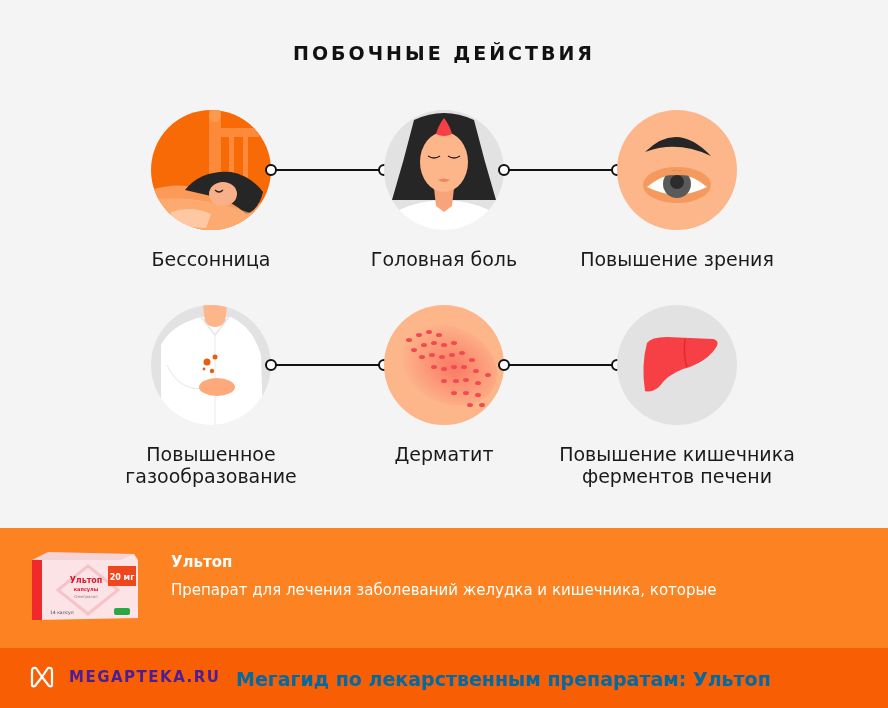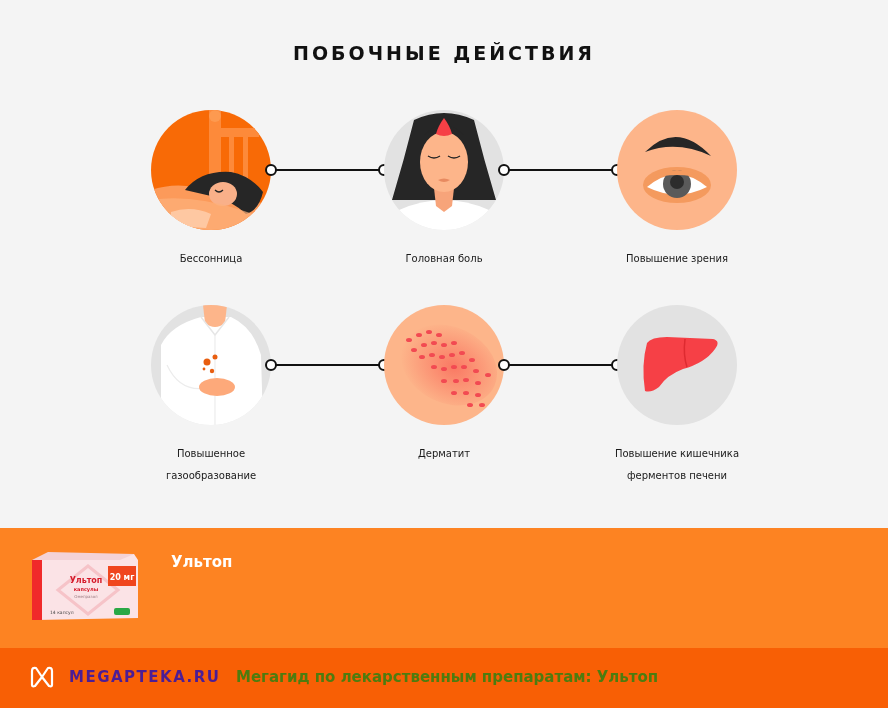--- a/index.html
+++ b/index.html
@@ -20,21 +20,21 @@
   .connector {
     position: absolute; height: 2px; background: #111;
   }
   .node {
     position: absolute; width: 12px; height: 12px; border-radius: 50%;
     background: #fff; border: 2px solid #111;
   }
 
   .label {
     position: absolute; width: 240px; text-align: center;
-    font-family: "DejaVu Sans", sans-serif; font-size: 10px; line-height: 22px; color: #1a1a1a;
+    font-family: "DejaVu Sans", sans-serif; font-size: 19px; line-height: 22px; color: #1a1a1a;
   }
 
   .promo {
     position: absolute; left: 0; top: 528px; width: 888px; height: 120px; background: #fd8322;
   }
   .pack {
     position: absolute; left: 28px; top: 550px; width: 112px; height: 72px;
   }
   .promo-title {
     position: absolute; left: 171px; top: 553px; font-weight: bold; font-size: 15px; color: #fff;
@@ -45,21 +45,21 @@
 
   .footer {
     position: absolute; left: 0; top: 648px; width: 888px; height: 60px; background: #f85f05;
   }
   .logo-icon { position: absolute; left: 29px; top: 665px; width: 26px; height: 24px; }
   .logo-text {
     position: absolute; left: 69px; top: 668px; font-weight: bold; font-size: 15px;
     letter-spacing: 1.5px; color: #4c1d95;
   }
   .footer-text {
-    position: absolute; left: 236px; top: 668px; font-weight: bold; font-size: 15px; color: #4d7c0f;
+    position: absolute; left: 236px; top: 668px; font-weight: bold; font-size: 19px; color: #0369a1;
   }
 </style>
 </head>
 <body>
 
 <div class="title">ПОБОЧНЫЕ ДЕЙСТВИЯ</div>
 
 <div class="circle" style="left:151px; top:110px;">
   <svg viewBox="0 0 120 120">
     <rect width="120" height="120" fill="#f86a06"></rect>
@@ -210,21 +210,21 @@
     <text x="94" y="30" font-size="8" font-weight="bold" fill="#fff" text-anchor="middle" font-family="DejaVu Sans, sans-serif">20 мг</text>
     <text x="58" y="33" font-size="8" font-weight="bold" fill="#d51a2a" text-anchor="middle" font-family="DejaVu Sans, sans-serif">Ультоп</text>
     <text x="58" y="41" font-size="5" font-weight="bold" fill="#d51a2a" text-anchor="middle" font-family="DejaVu Sans, sans-serif">капсулы</text>
     <text x="58" y="48" font-size="4" fill="#9a7a80" text-anchor="middle" font-family="DejaVu Sans, sans-serif">Омепразол</text>
     <text x="22" y="64" font-size="4.5" fill="#444" font-family="DejaVu Sans, sans-serif">14 капсул</text>
     <rect x="86" y="58" width="16" height="7" rx="2" fill="#2aa845"></rect>
   </svg>
 </div>
 <div class="promo-title">Ультоп</div>
 <div class="promo-desc">
-  <br>
+  <span>Препарат для лечения заболеваний желудка и кишечника, которые</span><br>
 </div>
 
 <div class="footer"></div>
 <svg class="logo-icon" viewBox="0 0 26 24">
   <path d="M3 20 L3 6 Q3 2 7 3 L13 12 L19 3 Q23 2 23 6 L23 20 Q23 22 20 21 L13 12 L6 21 Q3 22 3 20 Z" fill="none" stroke="#fff" stroke-width="2.2" stroke-linejoin="round"></path>
 </svg>
 <div class="logo-text">MEGAPTEKA.RU</div>
 <div class="footer-text">Мегагид по лекарственным препаратам: Ультоп</div>
 
 </body></html>

